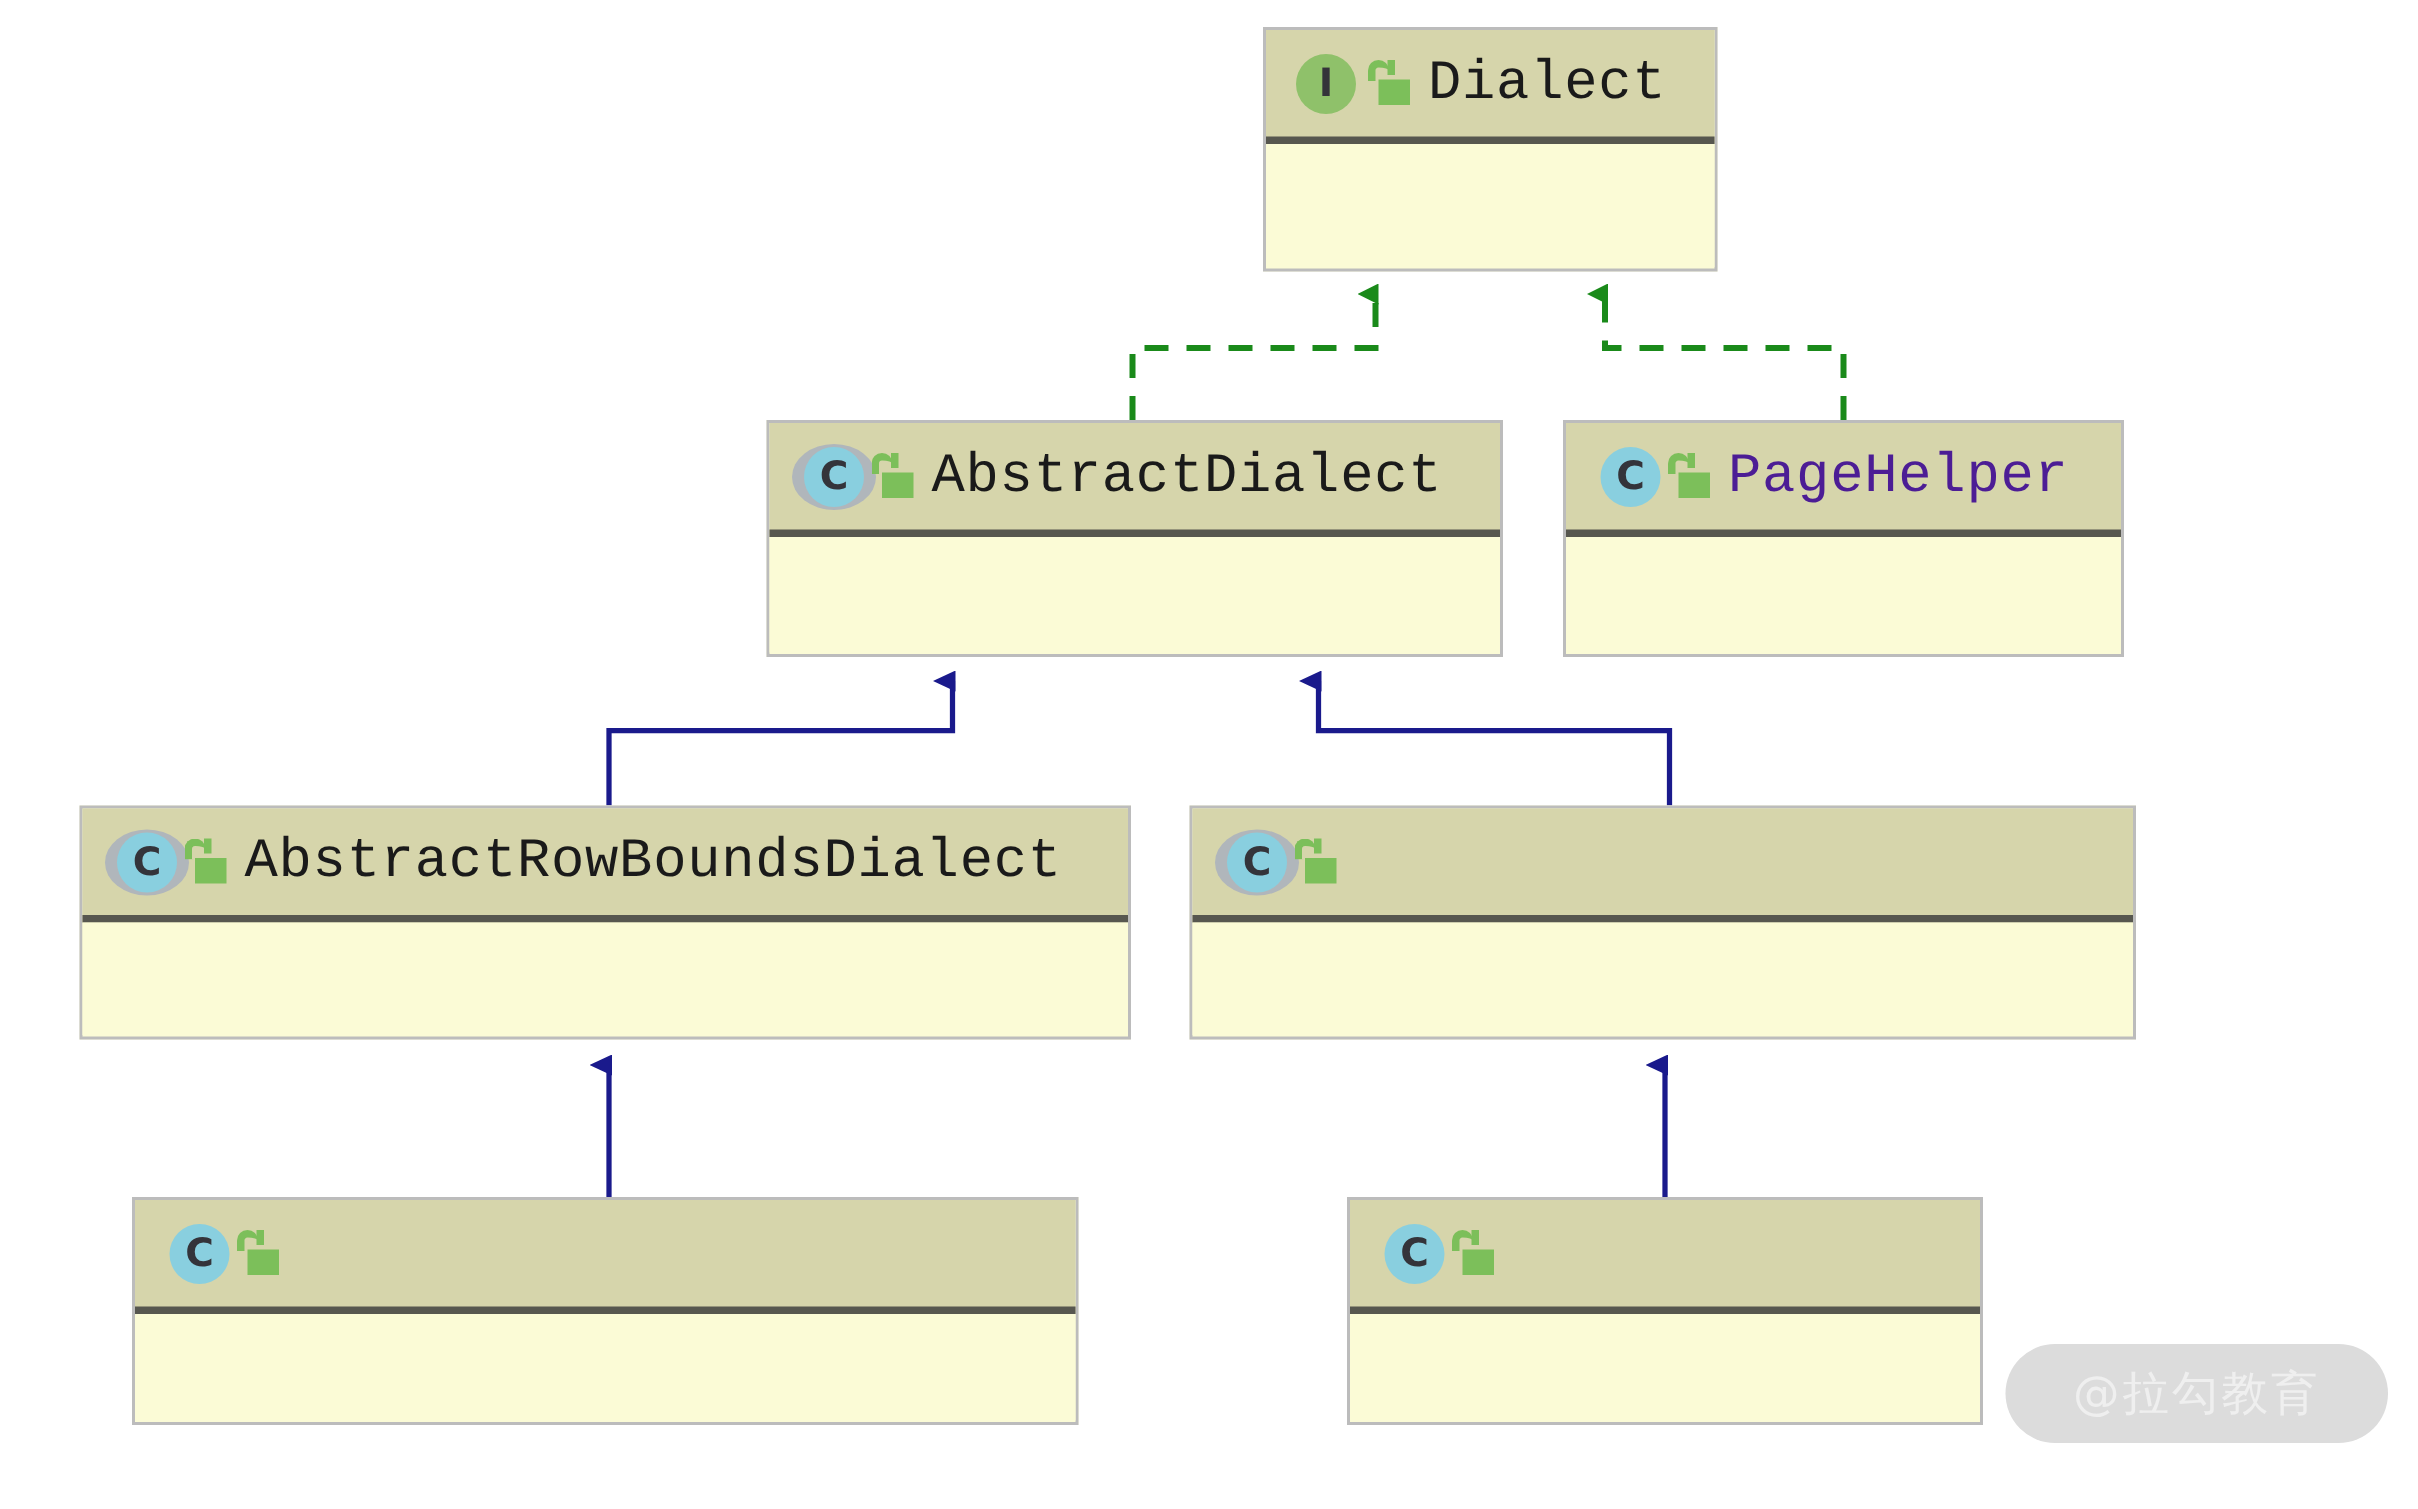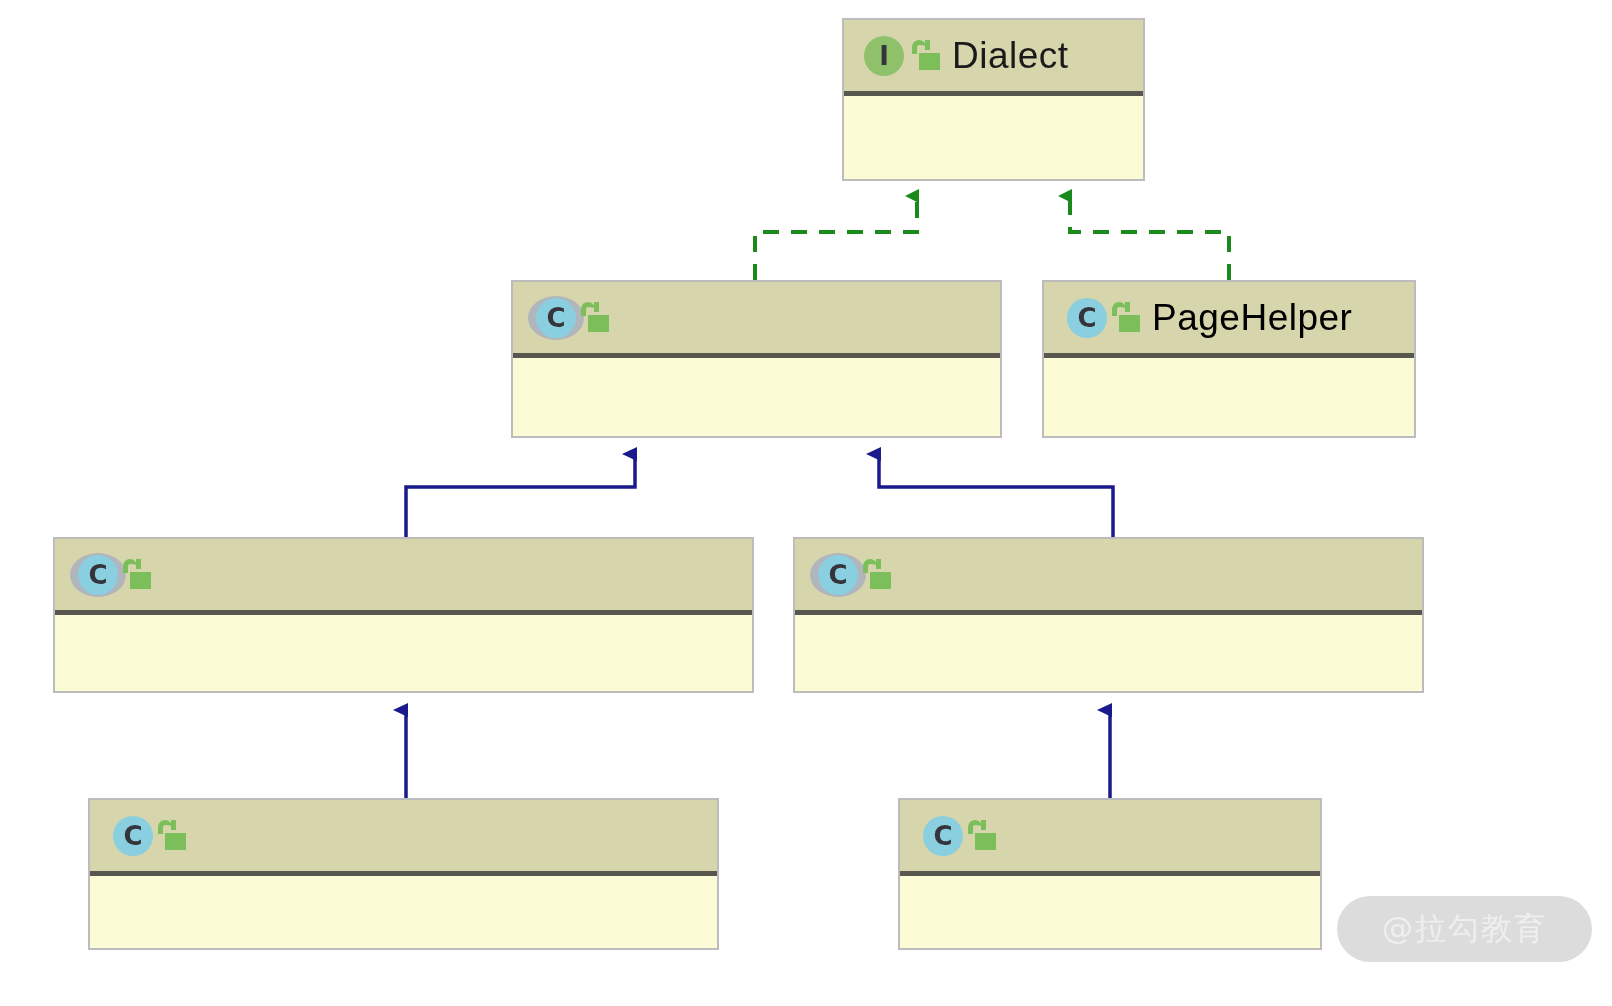--- a/index.html
+++ b/index.html
@@ -36,24 +36,24 @@
   }
   .uml-body {
     background: #fbfbd6;
   }
 
   .uml-title {
     white-space: nowrap;
     font-size: 37px;
     letter-spacing: 0.5px;
     color: #1a1a1a;
-    font-family: Liberation Sans, sans-serif;
+    font-family: Liberation Mono, monospace;
   }
   .uml-title.link {
-    color: #000000;
+    color: #4c1d95;
   }
 
   
   .stereo {
     position: relative;
     width: 46px;
     height: 46px;
     flex: 0 0 auto;
     margin-right: 4px;
     display: flex;
@@ -213,20 +213,21 @@
 
   <div class="uml-node" style="left:511px; top:280px; width:491px; height:158px;">
     <div class="uml-header">
       <span class="stereo cls abstract">
         <span class="disc">C</span>
       </span>
       <span class="lock">
         <span class="shackle"></span>
           <span class="bodyb"></span>
       </span>
+      <span class="uml-title">AbstractDialect</span>
     </div>
     <div class="uml-body" style="height:77px;"></div>
   </div>
 
   <div class="uml-node" style="left:1042px; top:280px; width:374px; height:158px;">
     <div class="uml-header">
       <span class="stereo cls">
         <span class="disc">C</span>
       </span>
       <span class="lock">
@@ -240,20 +241,21 @@
 
   <div class="uml-node" style="left:53px; top:537px; width:701px; height:156px;">
     <div class="uml-header">
       <span class="stereo cls abstract">
         <span class="disc">C</span>
       </span>
       <span class="lock">
         <span class="shackle"></span>
           <span class="bodyb"></span>
       </span>
+      <span class="uml-title">AbstractRowBoundsDialect</span>
     </div>
     <div class="uml-body" style="height:75px;"></div>
   </div>
 
   <div class="uml-node" style="left:793px; top:537px; width:631px; height:156px;">
     <div class="uml-header">
       <span class="stereo cls abstract">
         <span class="disc">C</span>
       </span>
       <span class="lock">

